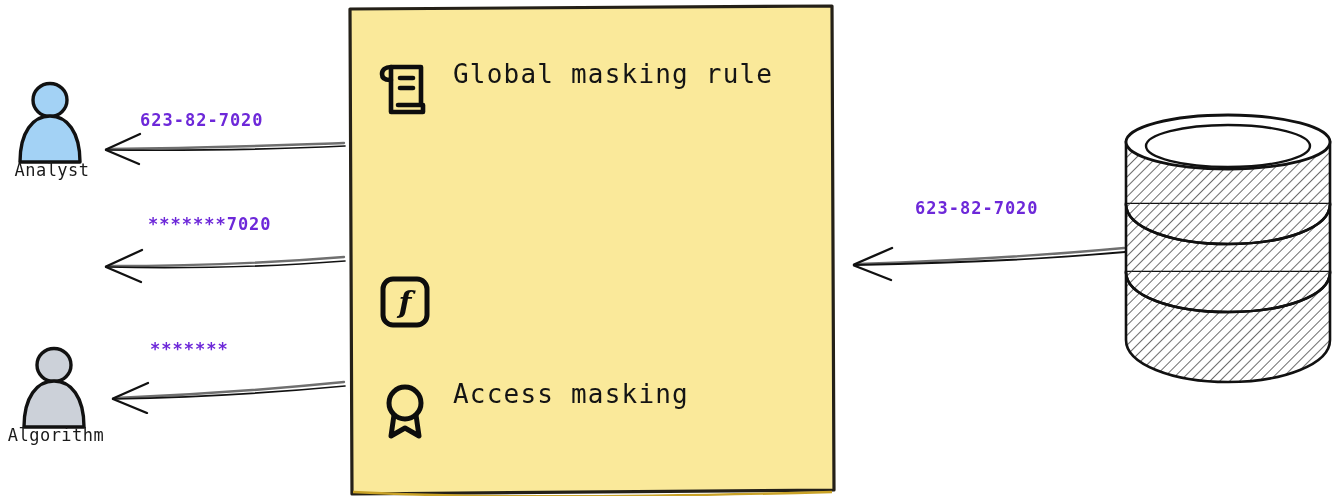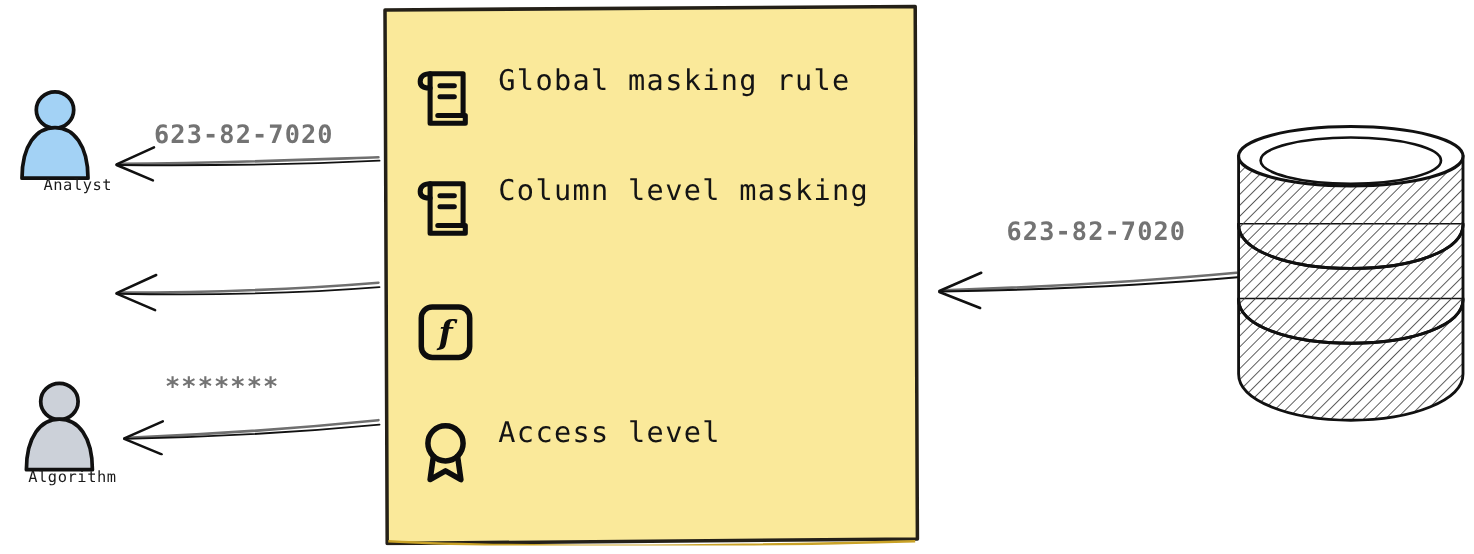--- a/index.html
+++ b/index.html
@@ -29,36 +29,35 @@
     width: 100px;
     text-align: center;
   }
   .actor .avatar-wrap {
     width: 100px;
     height: 86px;
     display: block;
   }
   .actor .actor-label {
     display: block;
-    font-size: 14px;
+    font-size: 17px;
     letter-spacing: 0.5px;
     line-height: 1;
     color: #1a1a1a;
     margin-top: -2px;
     white-space: nowrap;
-    text-align: right;
   }
 
   
   .flow-label {
     position: absolute;
-    font-size: 23px;
+    font-size: 17px;
     font-weight: 700;
     letter-spacing: 1px;
-    color: #737373;
+    color: #6d28d9;
     white-space: nowrap;
     line-height: 1;
   }
 
   
   #policy-card {
     position: absolute;
     left: 345px;
     top: 3px;
     width: 492px;
@@ -123,20 +122,21 @@
   <div class="flow-label" style="left:140px; top:112px;">623-82-7020</div>
 
   <svg class="abs" style="left:95px; top:128px;" width="255" height="42" aria-hidden="true">
     <path d="M249 15 C190 17 120 20 14 21" fill="none" stroke="#6f6f6f" stroke-width="2.4" stroke-linecap="round"></path>
     <path d="M250 18 C188 21 118 23 12 22" fill="none" stroke="#111" stroke-width="1.7" stroke-linecap="round"></path>
     <path d="M45 6 L11 21.5" fill="none" stroke="#111" stroke-width="2.3" stroke-linecap="round"></path>
     <path d="M44 36 L11 22" fill="none" stroke="#111" stroke-width="2.3" stroke-linecap="round"></path>
   </svg>
 
 
+  <div class="flow-label" style="left:148px; top:216px;">*******7020</div>
 
   <svg class="abs" style="left:95px; top:245px;" width="255" height="42" aria-hidden="true">
     <path d="M249 12 C188 17 118 21 14 21" fill="none" stroke="#6f6f6f" stroke-width="2.4" stroke-linecap="round"></path>
     <path d="M250 16 C186 21 116 24 12 22" fill="none" stroke="#111" stroke-width="1.7" stroke-linecap="round"></path>
     <path d="M47 5 L11 21.5" fill="none" stroke="#111" stroke-width="2.3" stroke-linecap="round"></path>
     <path d="M46 37 L11 22" fill="none" stroke="#111" stroke-width="2.3" stroke-linecap="round"></path>
   </svg>
 
   <div class="actor" style="left:6px; top:343px;">
     <span class="avatar-wrap">
@@ -173,52 +173,38 @@
               <path d="M14 6 C8 6 5 9 5 13 C5 17 8 19 13 19 L14 19 L14 6 Z"></path>
               <path d="M14 19 L14 51 L46 51 L46 44"></path>
               <path d="M23 17 L36 17"></path>
               <path d="M23 27 L36 27"></path>
             </g>
           </svg>
         </span>
         <span class="p-text">Global masking rule</span>
       </div>
 
-      <div class="policy-item" style="top:158px;">
-        <span class="p-icon">
-          <svg viewBox="0 0 56 58" width="56" height="58" aria-hidden="true">
-            <g fill="none" stroke="#0d0d0d" stroke-width="4.6" stroke-linecap="round" stroke-linejoin="round">
-              <path d="M14 6 L44 6 L44 44 L21 44"></path>
-              <path d="M14 6 C8 6 5 9 5 13 C5 17 8 19 13 19 L14 19 L14 6 Z"></path>
-              <path d="M14 19 L14 51 L46 51 L46 44"></path>
-              <path d="M23 17 L36 17"></path>
-              <path d="M23 27 L36 27"></path>
-            </g>
-          </svg>
-        </span>
-        <span class="p-text">Column level masking</span>
-      </div>
 
       <div class="policy-item" style="top:270px;">
         <span class="p-icon">
           <svg viewBox="0 0 56 58" width="56" height="58" aria-hidden="true">
             <rect x="6" y="6" width="44" height="46" rx="10" ry="10" fill="none" stroke="#0d0d0d" stroke-width="5"></rect>
             <text x="28" y="40" text-anchor="middle" font-family="'DejaVu Serif','Liberation Serif',serif" font-style="italic" font-weight="700" font-size="30" fill="#0d0d0d">f</text>
           </svg>
         </span>
       </div>
 
       <div class="policy-item" style="top:378px;">
         <span class="p-icon">
           <svg viewBox="0 0 56 58" width="56" height="58" aria-hidden="true">
             <circle cx="28" cy="22" r="16" fill="none" stroke="#0d0d0d" stroke-width="5"></circle>
             <path d="M17 34 L14 55 L28 47 L42 55 L39 34" fill="none" stroke="#0d0d0d" stroke-width="5" stroke-linejoin="round" stroke-linecap="round"></path>
           </svg>
         </span>
-        <span class="p-text">Access level</span>
+        <span class="p-text">Access masking</span>
       </div>
 
     </div>
   </div>
 
   <div class="flow-label" style="left:915px; top:200px;">623-82-7020</div>
 
   <svg class="abs" style="left:840px; top:238px;" width="290" height="46" aria-hidden="true">
     <path d="M284 10 C220 16 130 22 18 26" fill="none" stroke="#6f6f6f" stroke-width="2.4" stroke-linecap="round"></path>
     <path d="M285 14 C218 20 128 25 15 27" fill="none" stroke="#111" stroke-width="1.8" stroke-linecap="round"></path>

